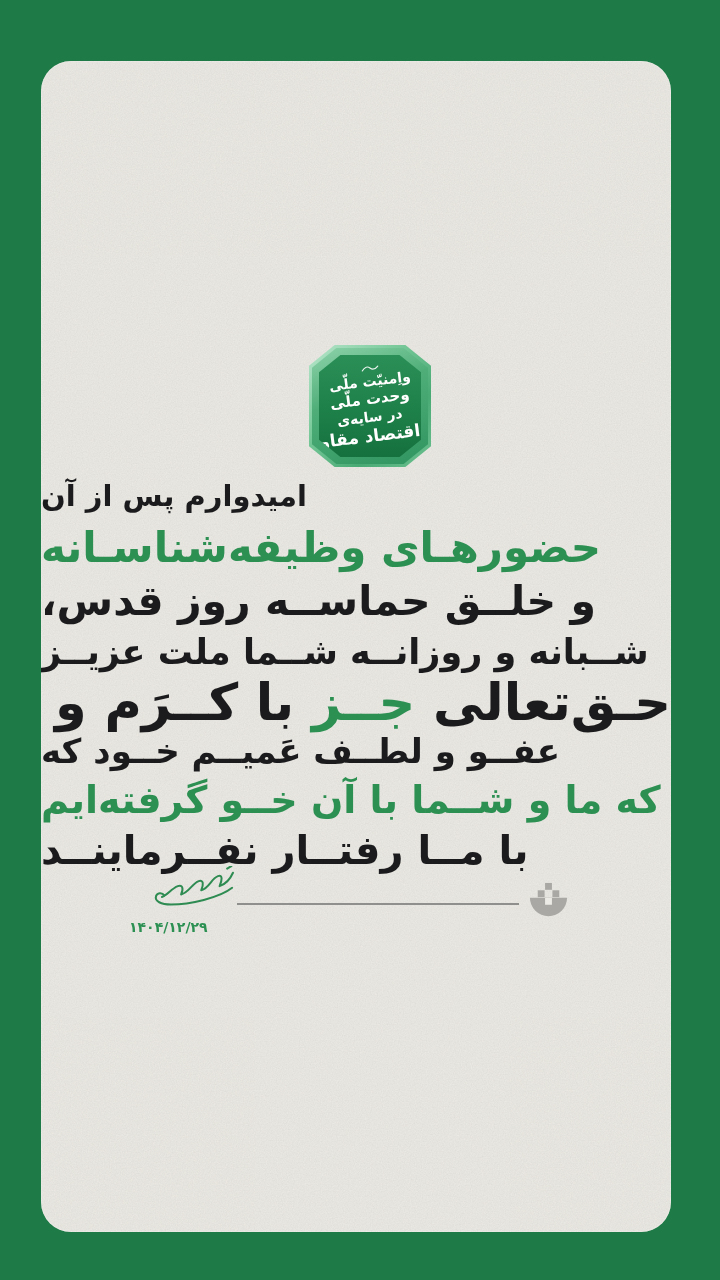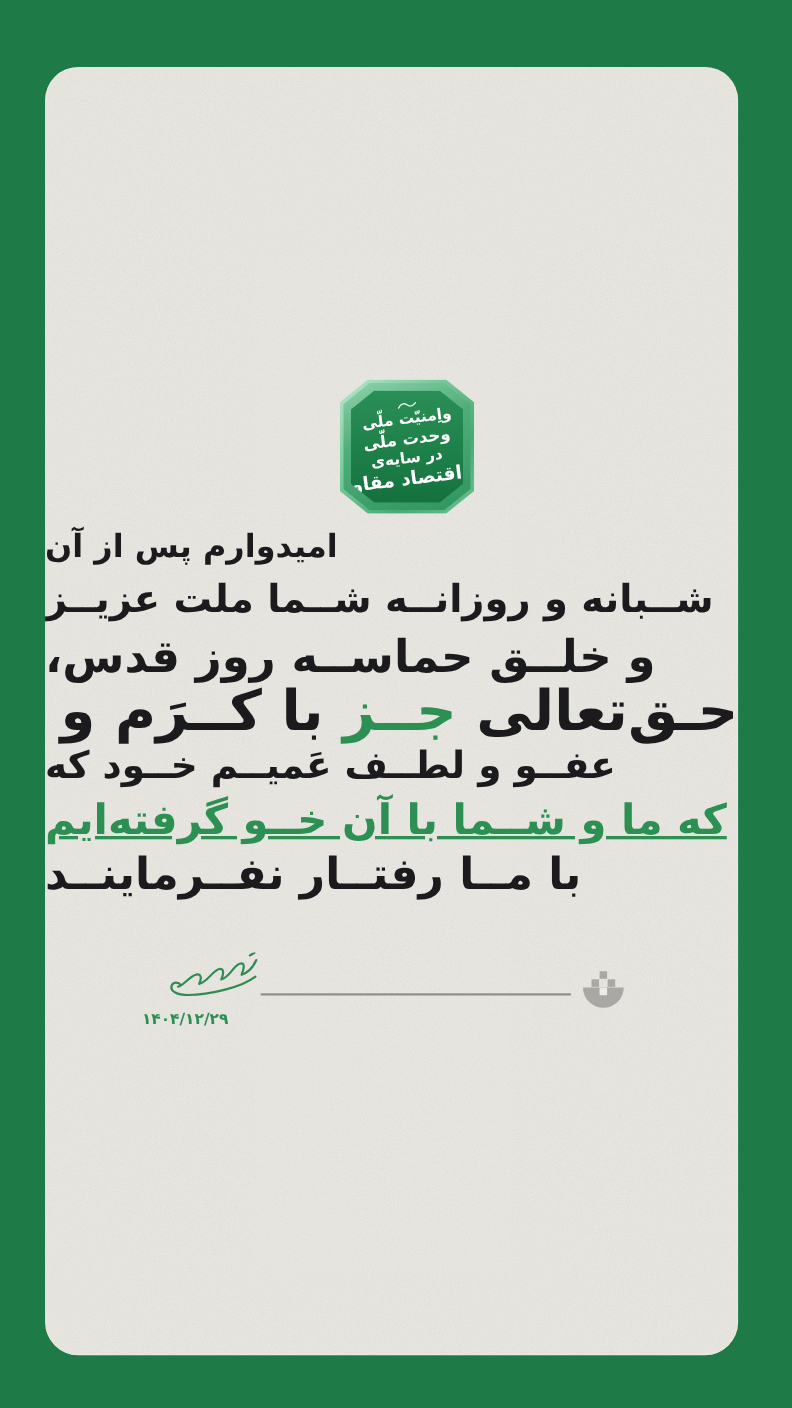--- a/index.html
+++ b/index.html
@@ -52,21 +52,21 @@
     direction:rtl;text-align:left;
     color:var(--text-dark,#1B1B1D);font-weight:bold;
   }
   .ql{white-space:nowrap;}
   .q1{font-size:29px;line-height:47px;}
   .q2{font-size:42px;line-height:55px;color:var(--accent,#2D9053);}
   .q3{font-size:35px;line-height:51px;}
   .q4{font-size:41px;line-height:52px;}
   .q5{font-size:51px;line-height:50px;}
   .q6{font-size:34px;line-height:47px;}
-  .q7{font-size:38px;line-height:51px;color:var(--accent,#2D9053);text-decoration:underline;}
+  .q7{font-size:38px;line-height:51px;color:var(--accent,#2D9053);}
   .q8{font-size:40px;line-height:48px;}
   .green-word{color:var(--accent,#2D9053);}
 
   
   .footer{position:absolute;left:0;top:805px;width:100%;height:100px;}
   .signature{position:absolute;left:105px;top:0;width:92px;height:52px;}
   .sig-date{
     position:absolute;left:88px;top:53px;width:130px;text-align:left;
     color:var(--accent,#2D9053);font-size:14px;font-weight:bold;
     direction:rtl;letter-spacing:1px;
@@ -100,22 +100,23 @@
         </svg>
         <div class="emblem-line el1">واِمنیّت ملّی</div>
         <div class="emblem-line el2">وحدت ملّی</div>
         <div class="emblem-line el3">در سایه‌ی</div>
         <div class="emblem-line el4">اقتصاد مقاو</div>
       </div>
     </div>
 
     <div class="quote">
       <div class="ql q1">امیدوارم پس از آن</div>
+      <div class="ql q2">حضورهـای وظیفه‌شناسـانه</div>
+      <div class="ql q4">و خلــق حماســه روز قدس،</div>
       <div class="ql q3">شــبانه و روزانــه شــما ملت عزیــز</div>
-      <div class="ql q4">و خلــق حماســه روز قدس،</div>
       <div class="ql q5"><span>حـق‌تعالی </span><span class="green-word">جــز</span><span> با کــرَم و حِــلم و</span></div>
       <div class="ql q6">عفــو و لطــف عَمیــم خــود که</div>
       <div class="ql q7">که ما و شــما با آن خــو گرفته‌ایم</div>
       <div class="ql q8">با مــا رفتــار نفــرماینــد</div>
     </div>
 
     <div class="footer">
       <svg class="signature" viewBox="0 0 110 62">
         <g fill="none" stroke="#2E8C52" stroke-width="2.4" stroke-linecap="round" stroke-linejoin="round">
           <path d="M104 8 c-4 9 -10 14 -16 16 c3 -7 4 -14 -2 -12 c-8 3 -10 14 -20 17 c3 -7 3 -13 -3 -11 c-8 3 -11 13 -21 16 c3 -7 2 -12 -4 -10 c-8 3 -12 11 -19 13"></path>

